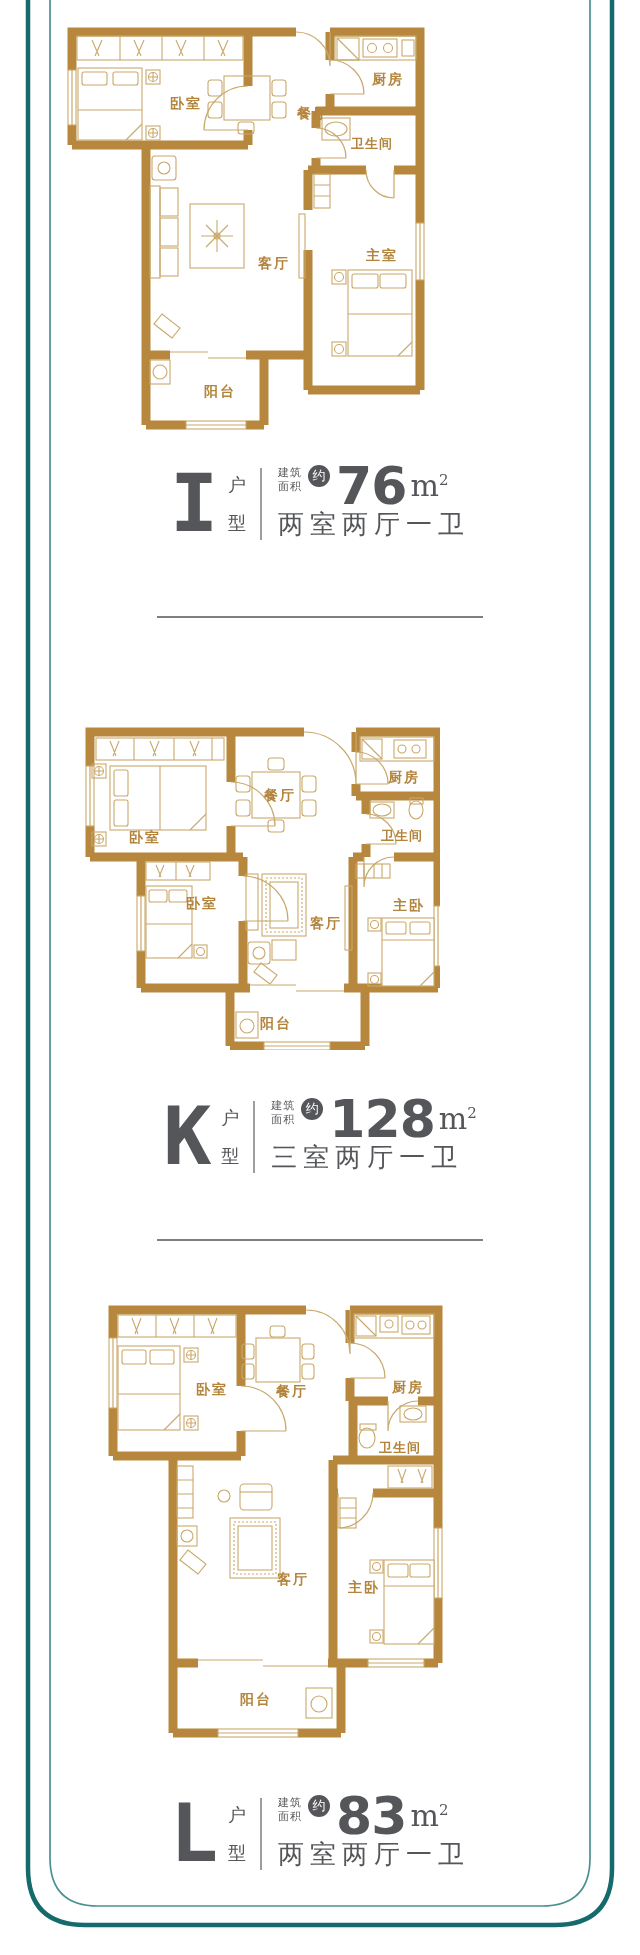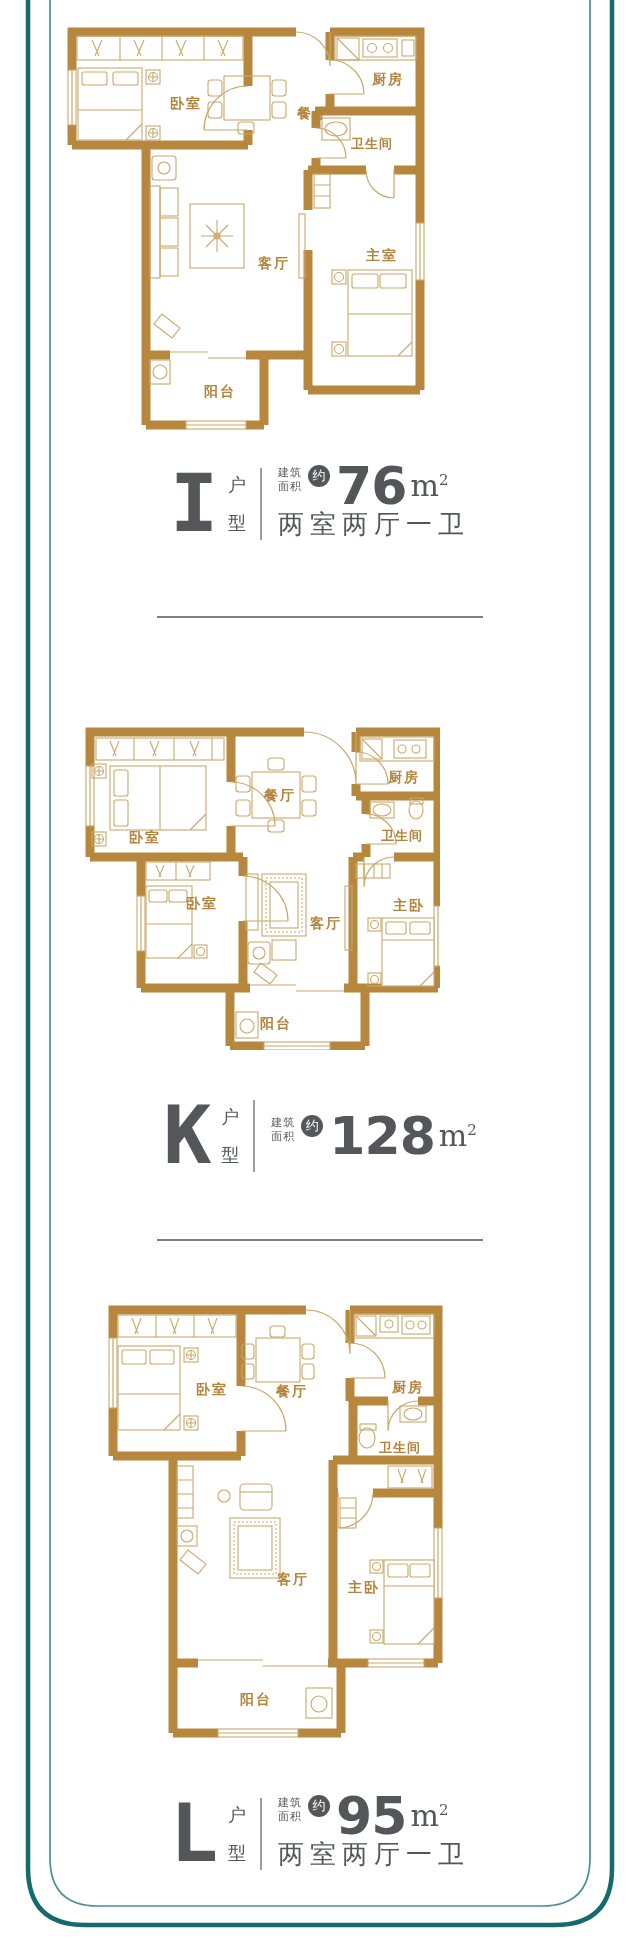--- a/index.html
+++ b/index.html
@@ -283,20 +283,21 @@
     <div class="lbl-right">
       <div class="row1">
         <div class="jzmj">
           <span>建筑</span>
           <span>面积</span>
         </div>
         <div class="approx">约</div>
         <div class="num">128</div>
         <div class="unit"><span>m</span><sup>2</sup></div>
       </div>
+      <div class="row2">三室两厅一卫</div>
     </div>
   </div>
 
   <div class="divider" style="top:1239px"></div>
 
   <svg class="plan" style="left:88px;top:1298px" width="360" height="442" viewBox="0 0 360 442">
     <g>
       <path class="wall" d="M25,40 V12 H153 M25,110 V158 M25,158 H153 M153,12 V88 M153,133 V158
         M153,12 H218 M262,12 H350 V230 M350,300 V365 M262,12 V45 M262,80 V103
         M262,103 H300 M330,103 H350 M265,103 V162 M245,162 H350 M245,195 H250 M285,195 H350
@@ -405,20 +406,20 @@
       <span>型</span>
     </div>
     <div class="vline"></div>
     <div class="lbl-right">
       <div class="row1">
         <div class="jzmj">
           <span>建筑</span>
           <span>面积</span>
         </div>
         <div class="approx">约</div>
-        <div class="num">95</div>
+        <div class="num">83</div>
         <div class="unit"><span>m</span><sup>2</sup></div>
       </div>
       <div class="row2">两室两厅一卫</div>
     </div>
   </div>
 
 </div>
 
 </body></html>

